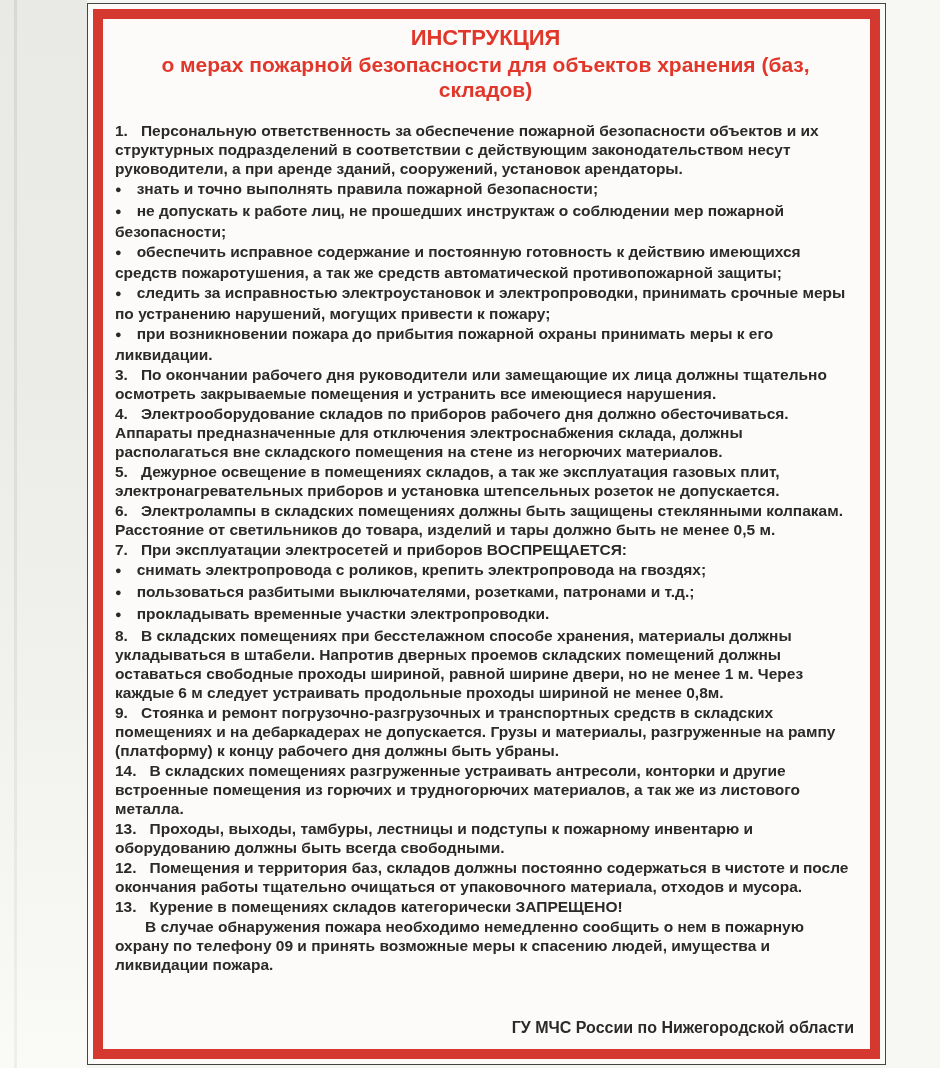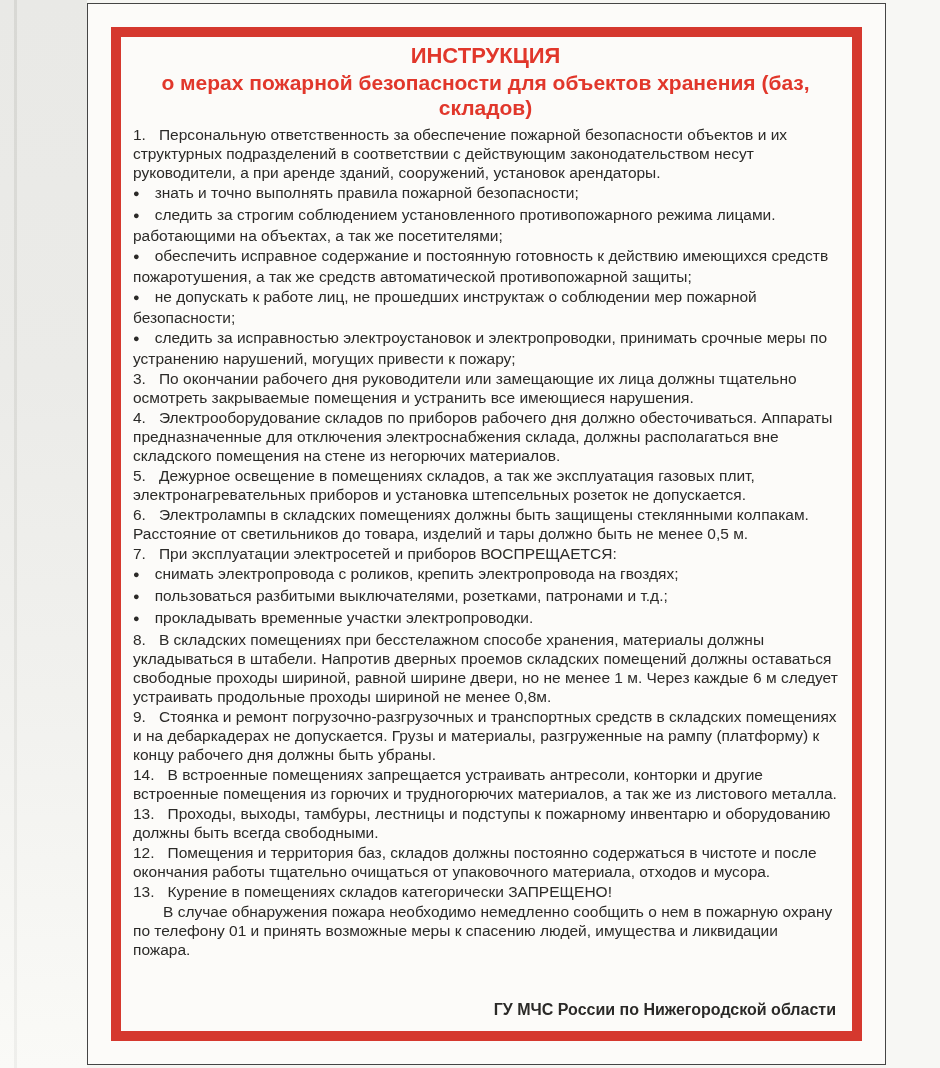--- a/index.html
+++ b/index.html
@@ -34,21 +34,21 @@
     background: #f7f7f4;
   }
   
   .poster {
     position: absolute;
     left: 87px; top: 3px;
     width: 799px; height: 1062px;
     box-sizing: border-box;
     background: #fcfbf9;
     border: 1.5px solid #454545;
-    padding: 23px;
+    padding: 5px;
   }
   .red-frame {
     width: 100%; height: 100%;
     box-sizing: border-box;
     border: 10px solid #d5382e;
     background: #fcfbf9;
     padding: 4px 14px 8px 12px;
     display: flex;
     flex-direction: column;
   }
@@ -59,27 +59,27 @@
     font-size: 22px;
     line-height: 26px;
     margin: 2px 0 0 0;
   }
   .doc-subtitle {
     text-align: center;
     color: #e1372b;
     font-weight: 700;
     font-size: 21px;
     line-height: 25px;
-    margin: 1px 0 5px 0;
+    margin: 1px 0 19px 0;
   }
   .instruction-list p {
     margin: 0 0 1px 0;
     font-size: 15.5px;
     line-height: 19px;
-    font-weight: 400;
+    font-weight: 700;
     color: #2b2a28;
     text-align: left;
   }
   .num-marker {
     padding-right: 13px;
     white-space: nowrap;
   }
   .bullet-marker {
     font-size: 11px;
     padding-right: 15px;
@@ -106,35 +106,35 @@
 <div class="scan-left-line"></div>
 <div class="scan-right"></div>
 
 <div class="poster">
   <div class="red-frame">
     <div class="doc-title">ИНСТРУКЦИЯ</div>
     <div class="doc-subtitle">о мерах пожарной безопасности для объектов хранения (баз, складов)</div>
     <div class="instruction-list">
         <p><span class="num-marker">1.</span><span>Персональную ответственность за обеспечение пожарной безопасности объектов и их структурных подразделений в соответствии с действующим законодательством несут руководители, а при аренде зданий, сооружений, установок арендаторы.</span></p>
         <p><span class="bullet-marker">●</span><span>знать и точно выполнять правила пожарной безопасности;</span></p>
-        <p><span class="bullet-marker">●</span><span>следить за строгим соблюдением установленного противопожарного режима лицами. работающими на объектах, а так же посетителями;</span></p>
+        <p><span class="bullet-marker">●</span><span>не допускать к работе лиц, не прошедших инструктаж о соблюдении мер пожарной безопасности;</span></p>
         <p><span class="bullet-marker">●</span><span>обеспечить исправное содержание и постоянную готовность к действию имеющихся средств пожаротушения, а так же средств автоматической противопожарной защиты;</span></p>
-        <p><span class="bullet-marker">●</span><span>не допускать к работе лиц, не прошедших инструктаж о соблюдении мер пожарной безопасности;</span></p>
         <p><span class="bullet-marker">●</span><span>следить за исправностью электроустановок и электропроводки, принимать срочные меры по устранению нарушений, могущих привести к пожару;</span></p>
+        <p><span class="bullet-marker">●</span><span>при возникновении пожара до прибытия пожарной охраны принимать меры к его ликвидации.</span></p>
         <p><span class="num-marker">3.</span><span>По окончании рабочего дня руководители или замещающие их лица должны тщательно осмотреть закрываемые помещения и устранить все имеющиеся нарушения.</span></p>
         <p><span class="num-marker">4.</span><span>Электрооборудование складов по приборов рабочего дня должно обесточиваться. Аппараты предназначенные для отключения электроснабжения склада, должны располагаться вне складского помещения на стене из негорючих материалов.</span></p>
         <p><span class="num-marker">5.</span><span>Дежурное освещение в помещениях складов, а так же эксплуатация газовых плит, электронагревательных приборов и установка штепсельных розеток не допускается.</span></p>
         <p><span class="num-marker">6.</span><span>Электролампы в складских помещениях должны быть защищены стеклянными колпакам. Расстояние от светильников до товара, изделий и тары должно быть не менее 0,5 м.</span></p>
         <p><span class="num-marker">7.</span><span>При эксплуатации электросетей и приборов ВОСПРЕЩАЕТСЯ:</span></p>
         <p><span class="bullet-marker">●</span><span>снимать электропровода с роликов, крепить электропровода на гвоздях;</span></p>
         <p><span class="bullet-marker">●</span><span>пользоваться разбитыми выключателями, розетками, патронами и т.д.;</span></p>
         <p><span class="bullet-marker">●</span><span>прокладывать временные участки электропроводки.</span></p>
         <p><span class="num-marker">8.</span><span>В складских помещениях при бесстелажном способе хранения, материалы должны укладываться в штабели. Напротив дверных проемов складских помещений должны оставаться свободные проходы шириной, равной ширине двери, но не менее 1 м. Через каждые 6 м следует устраивать продольные проходы шириной не менее 0,8м.</span></p>
         <p><span class="num-marker">9.</span><span>Стоянка и ремонт погрузочно-разгрузочных и транспортных средств в складских помещениях и на дебаркадерах не допускается. Грузы и материалы, разгруженные на рампу (платформу) к концу рабочего дня должны быть убраны.</span></p>
-        <p><span class="num-marker">14.</span><span>В встроенные помещениях запрещается устраивать антресоли, конторки и другие встроенные помещения из горючих и трудногорючих материалов, а так же из листового металла.</span></p>
+        <p><span class="num-marker">14.</span><span>В складских помещениях разгруженные устраивать антресоли, конторки и другие встроенные помещения из горючих и трудногорючих материалов, а так же из листового металла.</span></p>
         <p><span class="num-marker">13.</span><span>Проходы, выходы, тамбуры, лестницы и подступы к пожарному инвентарю и оборудованию должны быть всегда свободными.</span></p>
         <p><span class="num-marker">12.</span><span>Помещения и территория баз, складов должны постоянно содержаться в чистоте и после окончания работы тщательно очищаться от упаковочного материала, отходов и мусора.</span></p>
         <p><span class="num-marker">13.</span><span>Курение в помещениях складов категорически ЗАПРЕЩЕНО!</span></p>
-        <p class="indent"><span>В случае обнаружения пожара необходимо немедленно сообщить о нем в пожарную охрану по телефону 01 и принять возможные меры к спасению людей, имущества и ликвидации пожара.</span></p>
+        <p class="indent"><span>В случае обнаружения пожара необходимо немедленно сообщить о нем в пожарную охрану по телефону 09 и принять возможные меры к спасению людей, имущества и ликвидации пожара.</span></p>
       </div>
     <div class="doc-footer">ГУ МЧС России по Нижегородской области</div>
   </div>
 </div>
 
 </body></html>

